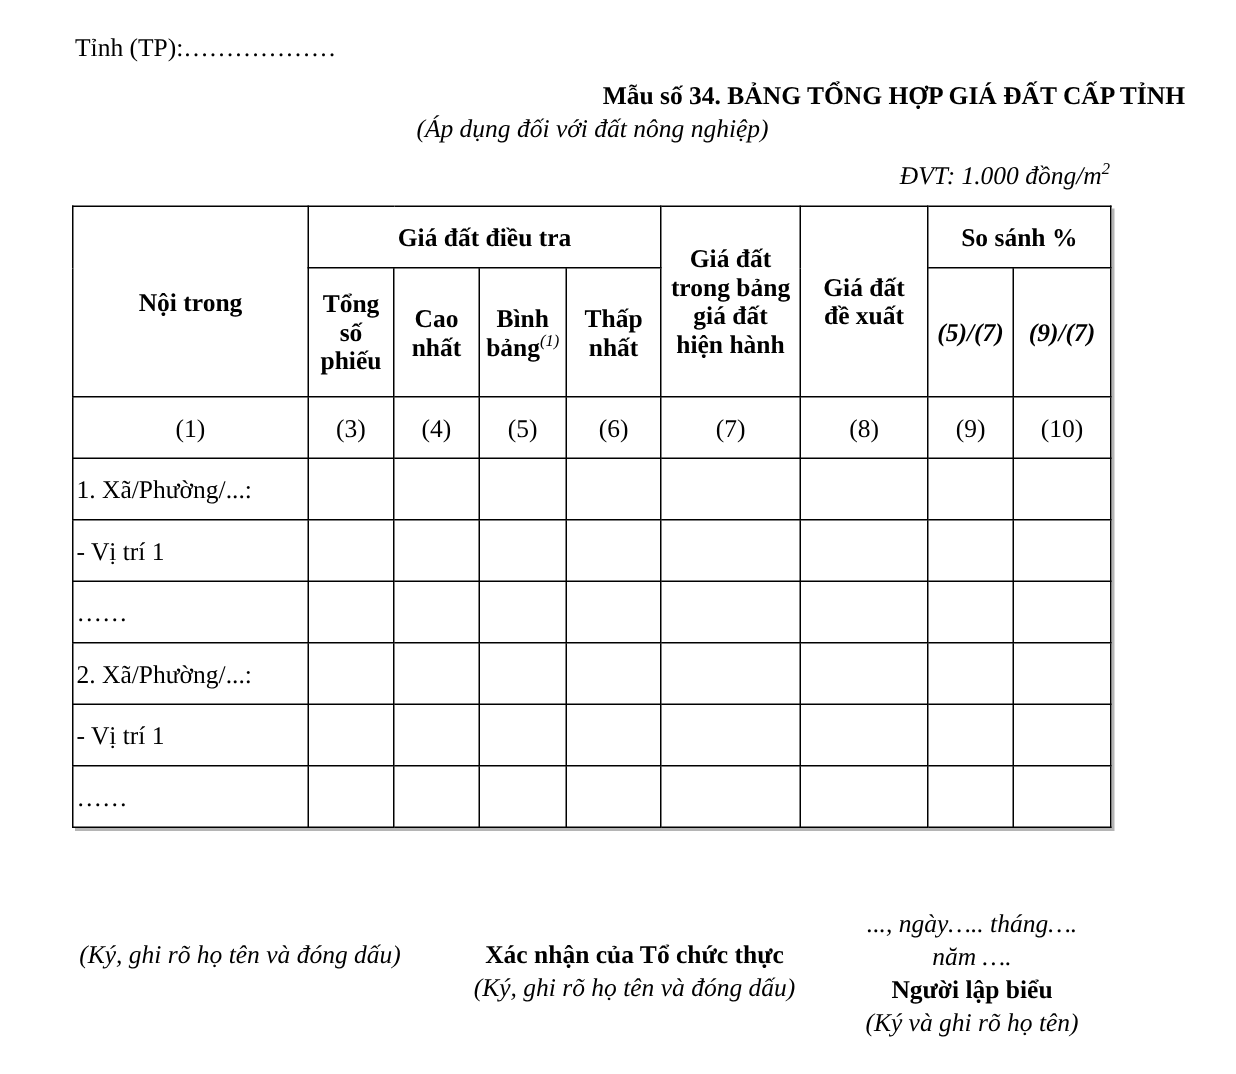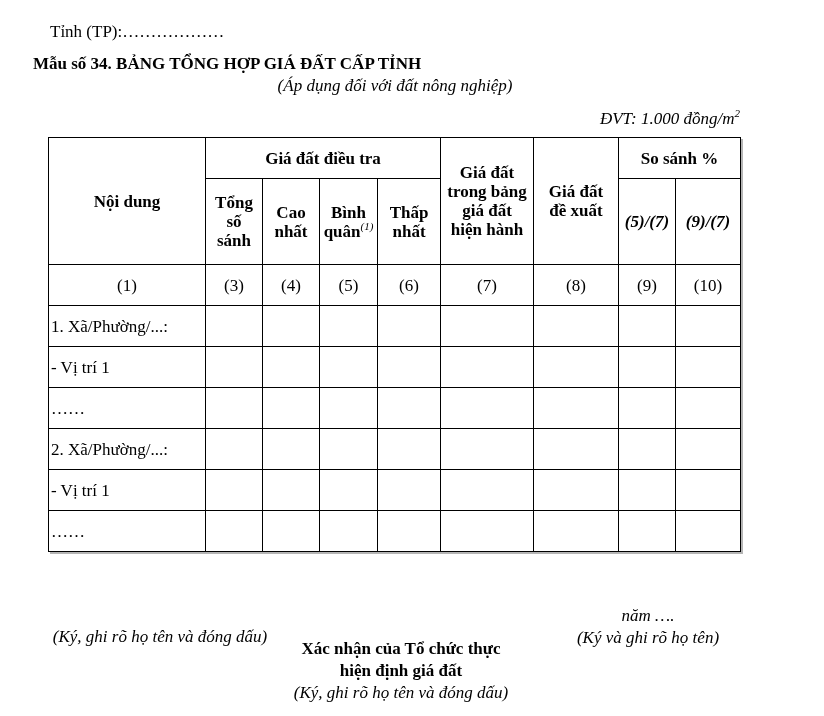--- a/index.html
+++ b/index.html
@@ -2,21 +2,21 @@
 <html><head>
 <meta charset="utf-8">
 <style>
   html, body { margin: 0; padding: 0; background: #ffffff; }
   body {
     width: 824px; height: 716px; position: relative; overflow: hidden;
     font-family: "Liberation Serif", serif; color: #000;
   }
   .abs { position: absolute; }
   .province { left: 50px; top: 22px; font-size: 17px; }
-  .title { left: 0; width: 790px; top: 54px; text-align: left; font-size: 17px; font-weight: bold; padding-left: 0; margin-left: 33px; }
+  .title { left: 0; width: 790px; top: 54px; text-align: right; font-size: 17px; font-weight: bold; padding-left: 0; }
   .title-inner { display: inline-block; margin-left: 0; }
   .subtitle { left: 0; width: 790px; top: 76px; text-align: center; font-size: 17px; font-style: italic; }
   .unit { right: 84px; top: 107px; font-size: 17px; font-style: italic; margin-left: 10px; }
   .unit sup { font-size: 11px; }
 
   table.grid {
     position: absolute; left: 48px; top: 137px;
     border-collapse: collapse; table-layout: fixed;
     width: 692px;
     box-shadow: 2px 2px 0 #b5b5b5;
@@ -33,21 +33,21 @@
   tr.hdr2 { height: 86px; }
   tr.num { height: 41px; }
   tr.num td { font-size: 17px; }
   tr.data { height: 41px; }
   tr.data td.label { text-align: left; padding-left: 2px; }
 
   .sig { top: 626px; text-align: center; font-size: 17px; line-height: 22px; }
   .sig .b { font-weight: bold; }
   .sig .i { font-style: italic; }
   .sig1 { left: 48px; width: 224px; }
-  .sig2 { left: 272px; width: 258px; margin-top: 12px; }
+  .sig2 { left: 294px; width: 258px; }
   .sig3 { left: 548px; width: 200px; top: 605px; }
 </style>
 </head>
 <body>
 
 <div class="abs province">Tỉnh (TP):………………</div>
 <div class="abs title"><span class="title-inner">Mẫu số 34. BẢNG TỔNG HỢP GIÁ ĐẤT CẤP TỈNH</span></div>
 <div class="abs subtitle">(Áp dụng đối với đất nông nghiệp)</div>
 <div class="abs unit"><span>ĐVT: 1.000 đồng/m</span><sup>2</sup></div>
 
@@ -58,47 +58,47 @@
       <col style="width:57px">
       <col style="width:58px">
       <col style="width:63px">
       <col style="width:93px">
       <col style="width:85px">
       <col style="width:57px">
       <col style="width:65px">
   </colgroup>
   <tbody>
       <tr class="hdr1">
-    <th rowspan="2">Nội dung</th>
+    <th rowspan="2">Nội trong</th>
     <th colspan="4">Giá đất điều tra</th>
     <th rowspan="2">
       <span>Giá đất</span><br>
       <span>trong bảng</span><br>
       <span>giá đất</span><br>
       <span>hiện hành</span>
     </th>
     <th rowspan="2">
       <span>Giá đất</span><br>
       <span>đề xuất</span>
     </th>
     <th colspan="2">So sánh %</th>
   </tr>
   <tr class="hdr2">
     <th class="lower">
       <span>Tổng</span><br>
       <span>số</span><br>
-      <span>sánh</span>
+      <span>phiếu</span>
     </th>
     <th class="lower">
       <span>Cao</span><br>
       <span>nhất</span>
     </th>
     <th class="lower">
       <span>Bình</span><br>
-      <span>quân</span><span class="sup">(1)</span>
+      <span>bảng</span><span class="sup">(1)</span>
     </th>
     <th class="lower">
       <span>Thấp</span><br>
       <span>nhất</span>
     </th>
     <th class="lower ital">(5)/(7)</th>
     <th class="lower ital">(9)/(7)</th>
   </tr>
   <tr class="num">
     <td>(1)</td>
@@ -178,19 +178,20 @@
         <td></td>
   </tr>
 </tbody>
   </table>
 
 <div class="abs sig sig1">
   <div class="i">(Ký, ghi rõ họ tên và đóng dấu)</div>
 </div>
 <div class="abs sig sig2">
   <div class="b">Xác nhận của Tổ chức thực</div>
-  <div class="b">hiện định giá đất</div>
   <div class="i">(Ký, ghi rõ họ tên và đóng dấu)</div>
 </div>
 <div class="abs sig sig3">
+  <div class="i">..., ngày….. tháng….</div>
   <div class="i">năm ….</div>
+  <div class="b">Người lập biểu</div>
   <div class="i">(Ký và ghi rõ họ tên)</div>
 </div>
 
 </body></html>

